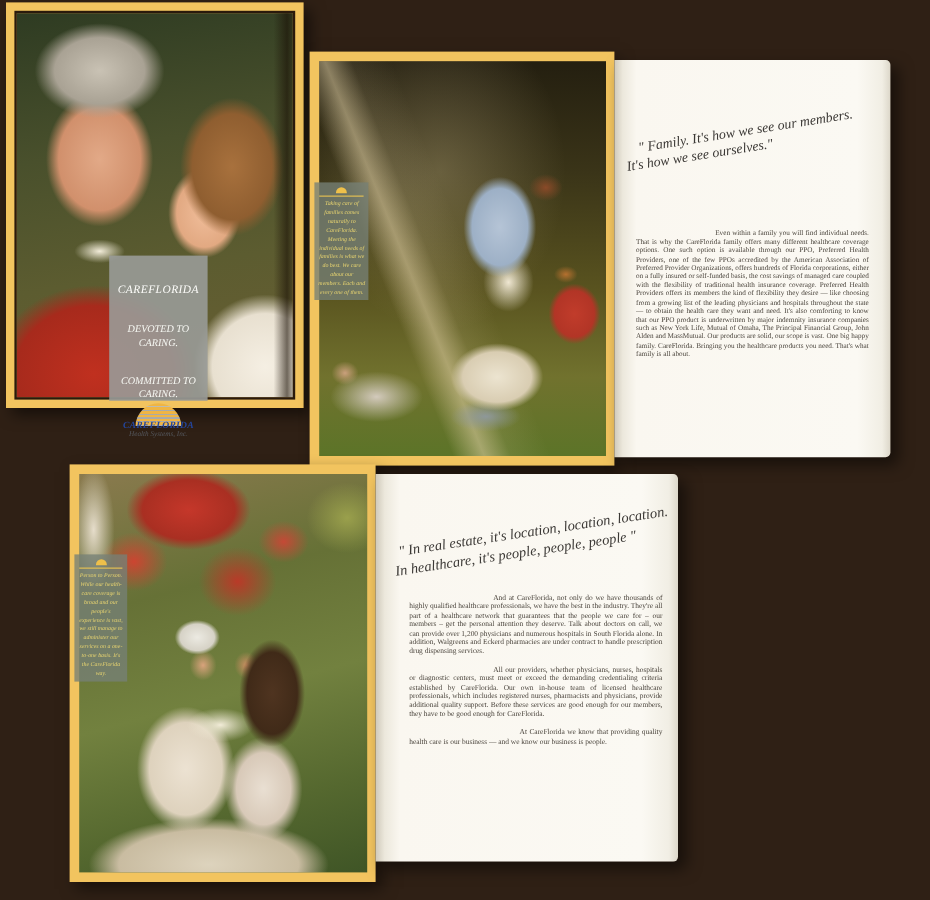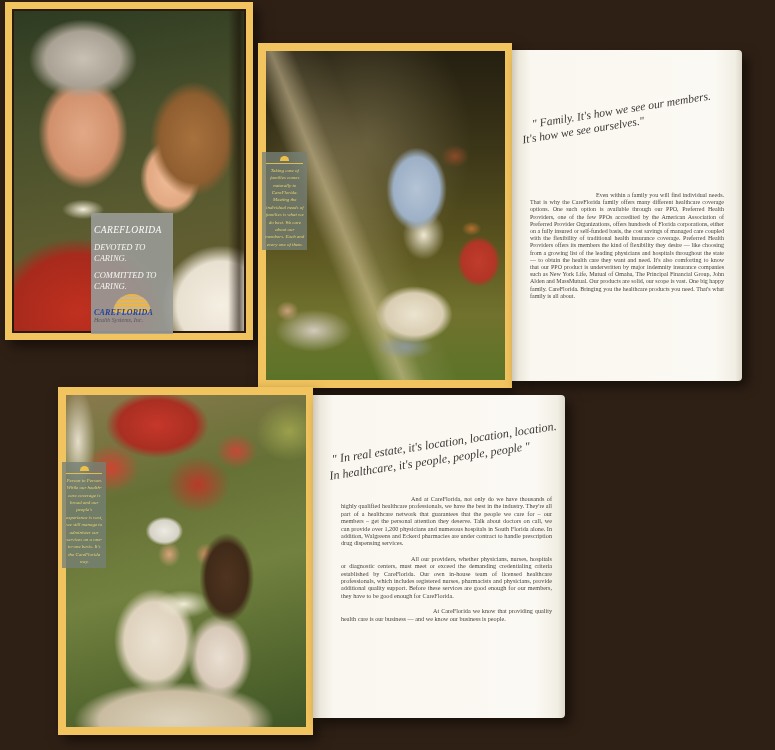--- a/index.html
+++ b/index.html
@@ -30,28 +30,29 @@
       radial-gradient(ellipse 80px 80px at 90% 92%, #f5efe3 0%, #e8e0d0 55%, rgba(232,224,208,0) 75%),
       linear-gradient(170deg, #2e3b22 0%, #49502c 35%, #5c5c30 65%, #6b5f33 100%);
   }
   .cover-photo::after{
     content:'';position:absolute;right:0;top:0;bottom:0;width:16px;
     background:linear-gradient(90deg, rgba(25,15,5,0) 0%, rgba(25,15,5,0.6) 70%, rgba(25,15,5,0.25) 100%);
   }
   .panel{
     position:absolute;left:86px;top:211px;width:82px;height:121px;
     background:rgba(153,155,152,0.9);
-    box-sizing:border-box;padding:12px 3px 4px;
+    box-sizing:border-box;padding:24px 3px 4px;
+    text-align:center;
     font-family:Liberation Serif, serif;
   }
   .panel .brand{
     font-style:italic;font-size:9.5px;letter-spacing:0.4px;color:#fcfcf9;white-space:nowrap;
   }
   .panel .tagline{
-    font-style:italic;font-size:8.5px;line-height:1.25;color:#f5f6f1;margin-top:7px;
+    font-style:italic;font-size:8.5px;line-height:1.25;color:#f5f6f1;margin-top:22px;
   }
   .logo{position:relative;margin-top:16px;}
   .logo .sun{
     position:absolute;left:50%;top:-14px;margin-left:-19px;
     width:38px;height:19px;border-radius:19px 19px 0 0;
     background:repeating-linear-gradient(180deg,#efb544 0 2.2px, rgba(185,187,184,0.9) 2.2px 3.2px);
   }
   .logo .lname{
     position:relative;z-index:1;
     font-weight:bold;font-style:italic;font-size:8px;letter-spacing:0.2px;

